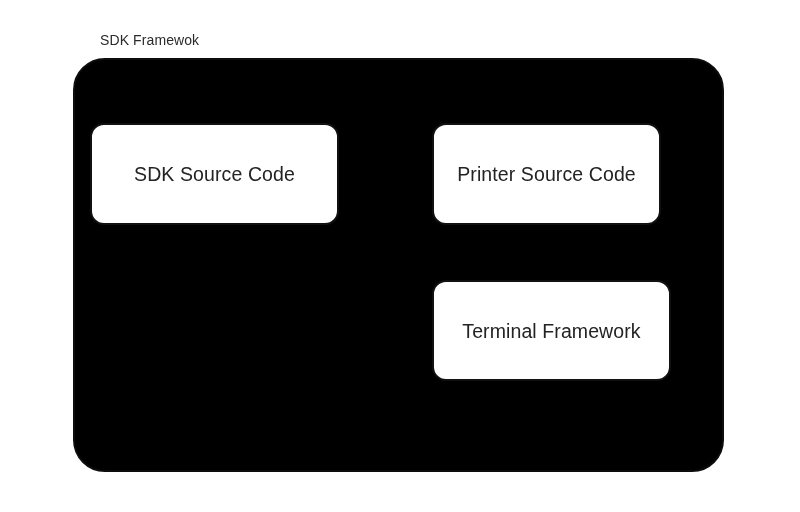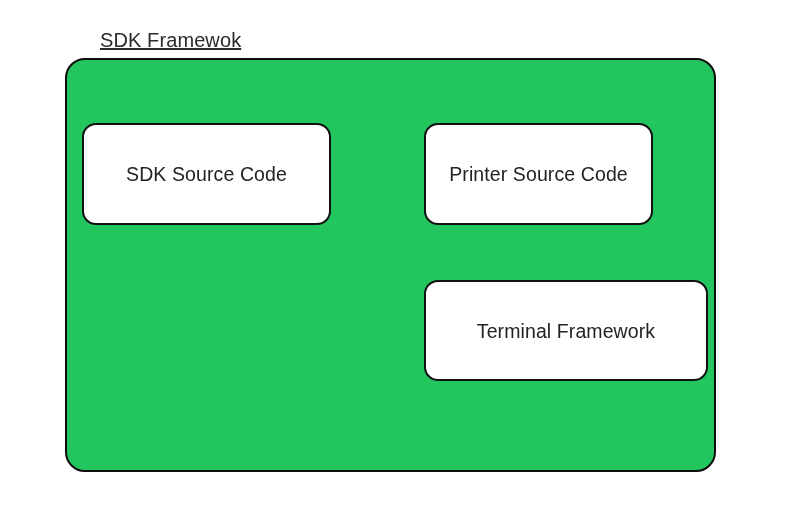--- a/index.html
+++ b/index.html
@@ -20,41 +20,40 @@
     position: absolute;
     left: 0;
     top: 0;
     width: 800px;
     height: 512px;
   }
 
   
   .outer-container {
     position: absolute;
-    left: 65px;
+    left: 73px;
     top: 58px;
     width: 651px;
     height: 414px;
     box-sizing: border-box;
     border: 2.6px solid #0d0d0d;
-    border-radius: 20px;
-    background: #22c55e;
+    border-radius: 32px;
+    background: #000000;
   }
 
   
   .container-title {
     position: absolute;
     left: 100px;
     top: 28px;
-    font-size: 20px;
+    font-size: 14px;
     line-height: 24px;
     color: #2b2b2b;
     letter-spacing: 0.1px;
     white-space: nowrap;
-    text-decoration: underline;
   }
 
   
   .component-box {
     position: absolute;
     box-sizing: border-box;
     border: 2.8px solid #111111;
     border-radius: 14px;
     background: #ffffff;
     display: flex;
@@ -78,21 +77,21 @@
   }
   #box-printer-source-code {
     left: 424px;
     top: 121px;
     width: 229px;
     height: 102px;
   }
   #box-terminal-framework {
     left: 424px;
     top: 278px;
-    width: 284px;
+    width: 239px;
     height: 101px;
   }
 </style>
 </head>
 <body>
 
 <div id="diagram-canvas">
 
   <div class="container-title">SDK Framewok</div>
 

